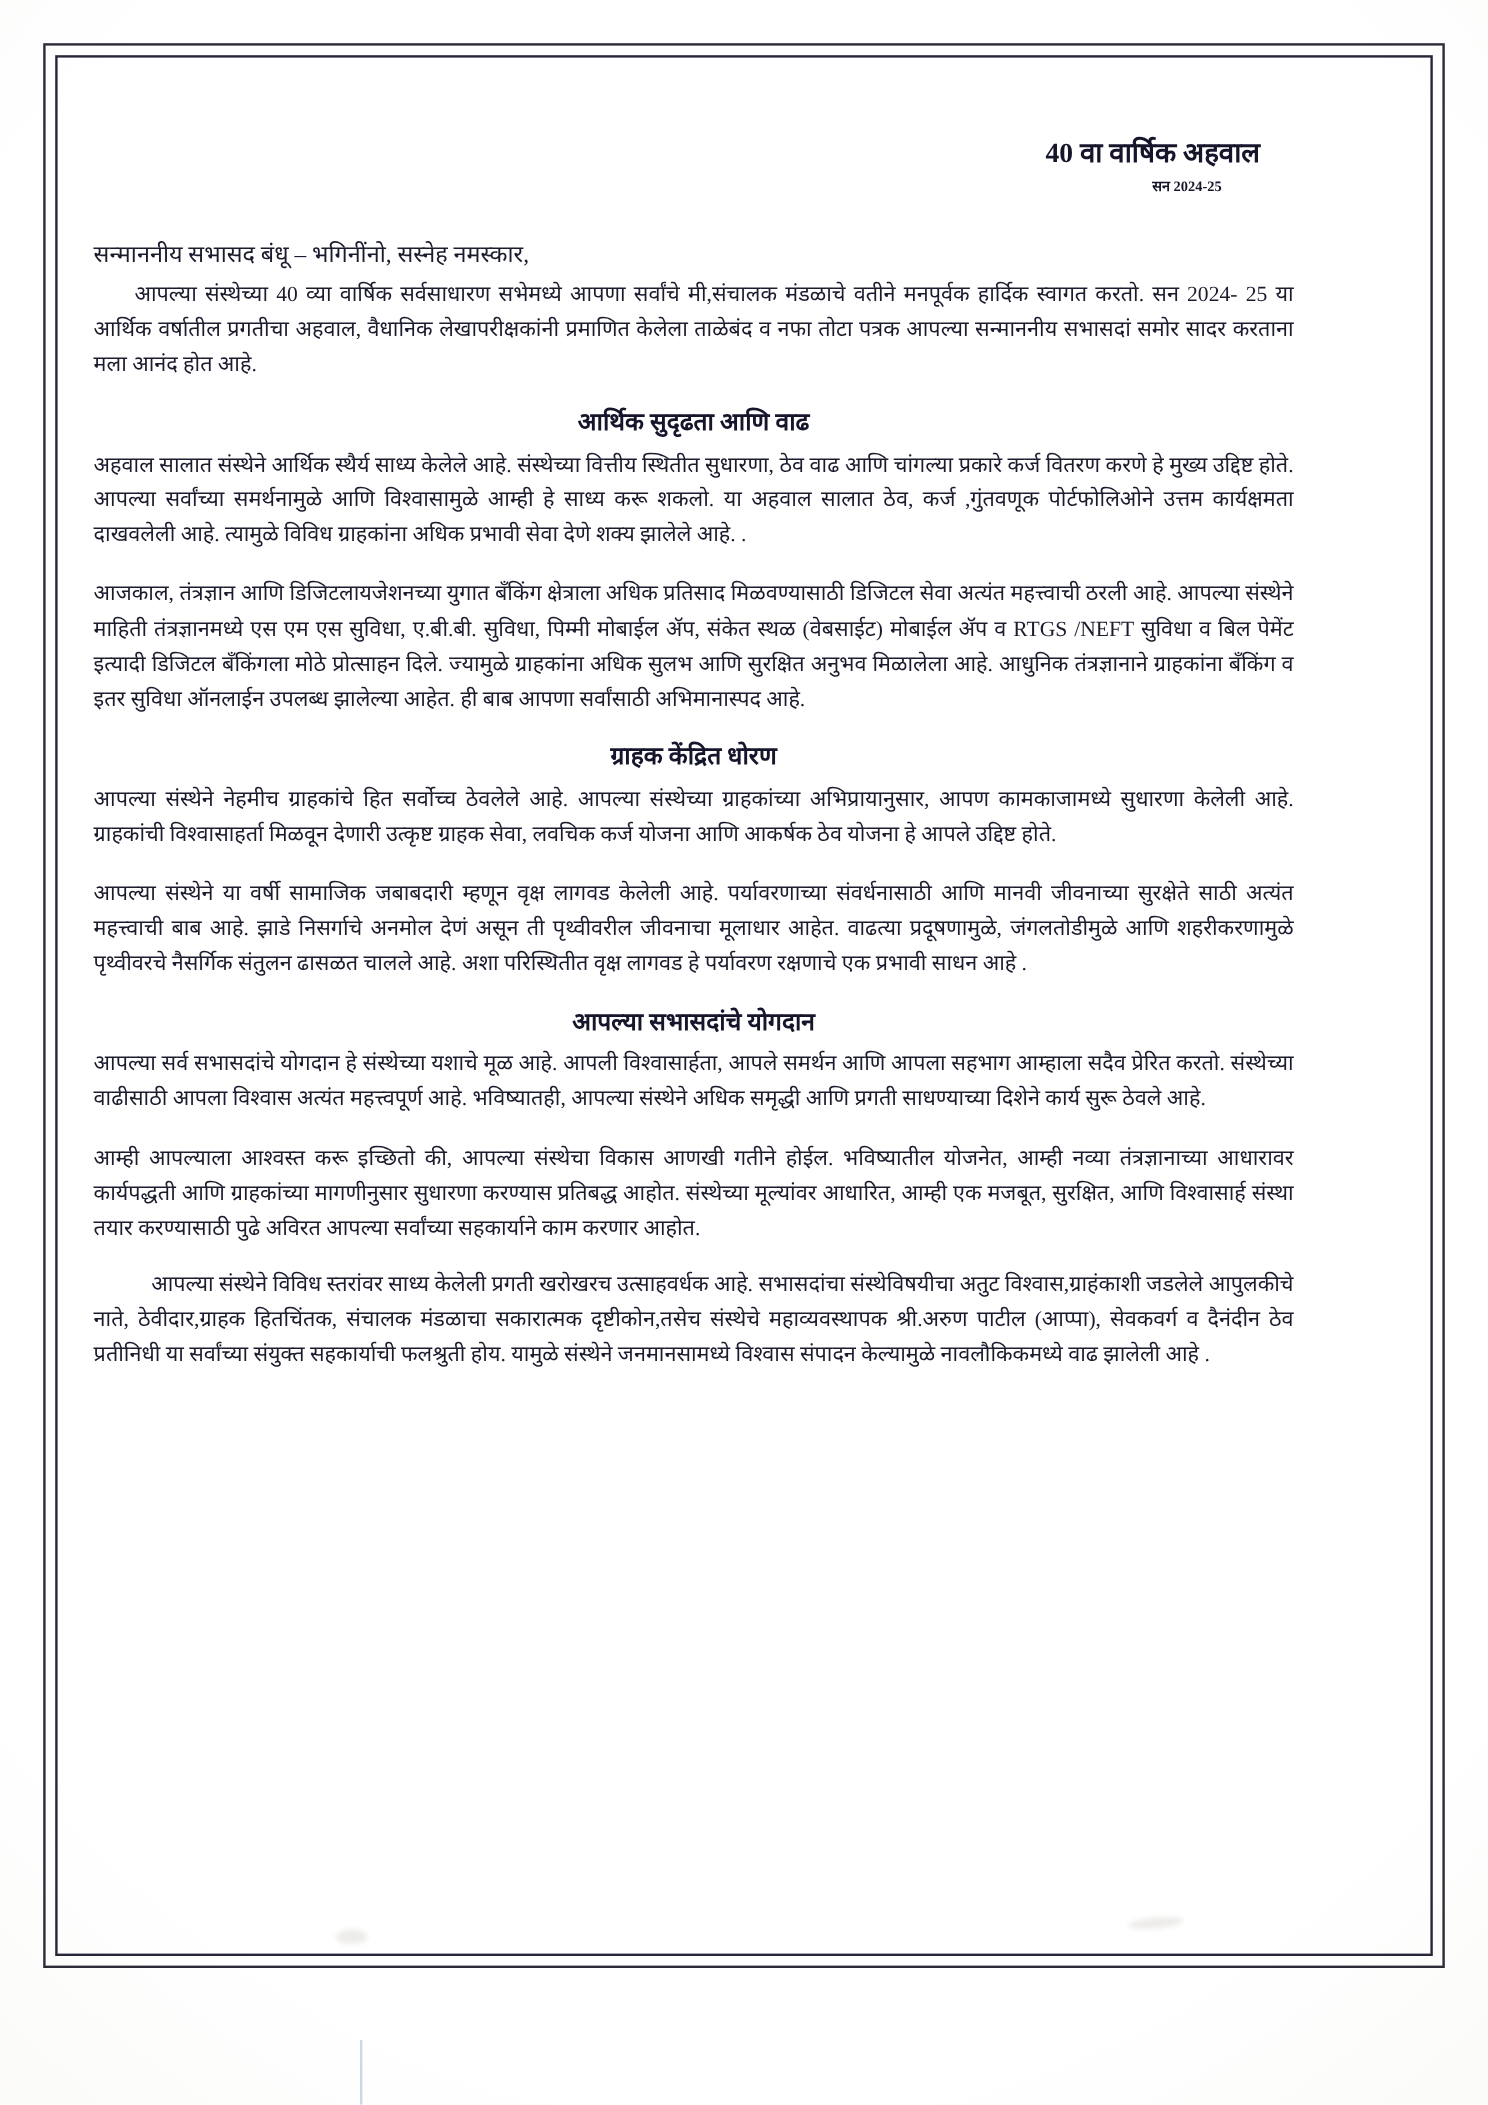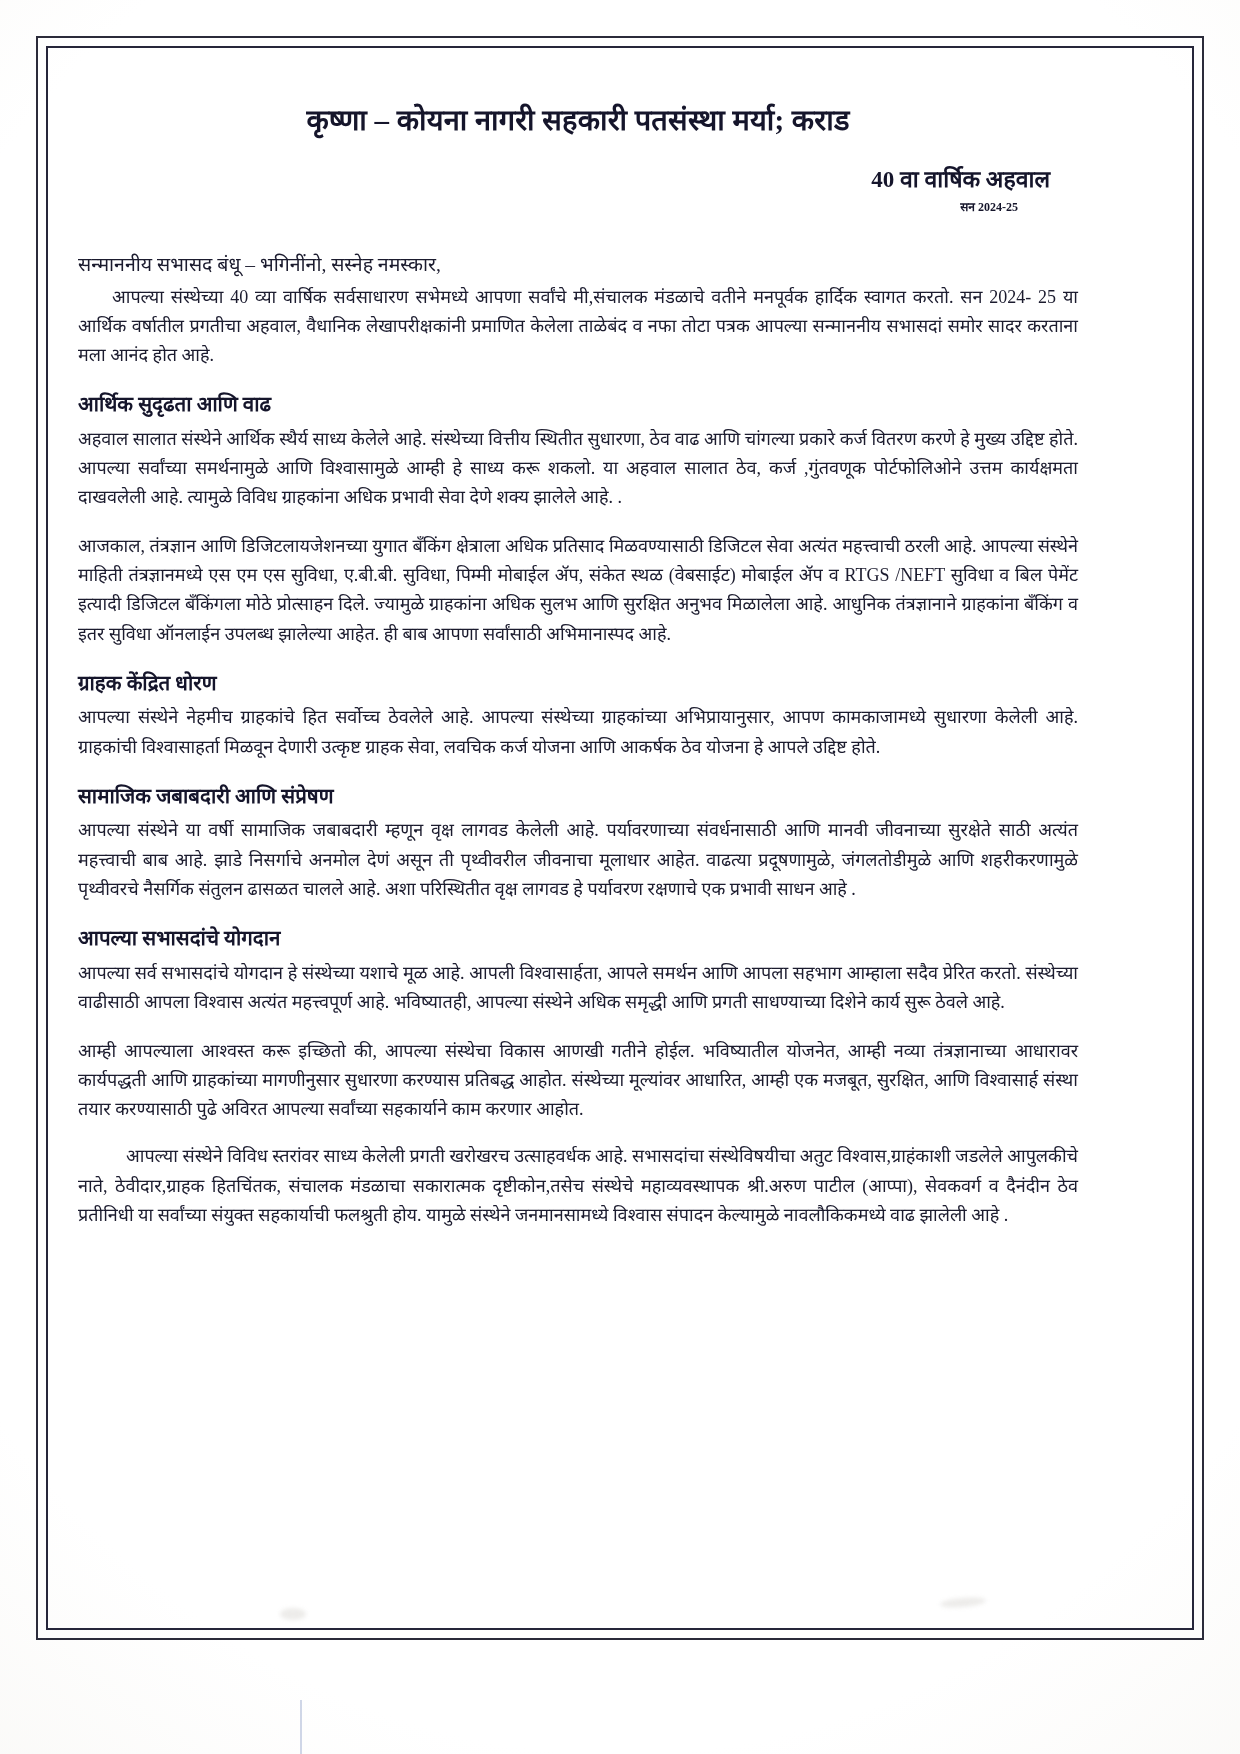--- a/index.html
+++ b/index.html
@@ -102,20 +102,21 @@
 
   .section {
     margin-top: 20px;
   }
   .section-heading {
     font-weight: bold;
     font-size: 20.5px;
     color: #15152b;
     margin: 0 0 6px 0;
     line-height: 1.4;
+    text-align: center;
   }
   .section-body {
     margin-top: 2px;
   }
 
   .closing-para {
     margin-top: 18px;
     text-indent: 48px;
   }
 
@@ -140,21 +141,20 @@
 </head>
 <body>
 
 <div class="scan-page"></div>
 
 <div class="frame-outer"></div>
 <div class="frame-inner"></div>
 
 <div class="content">
 
-  <h1 class="doc-title">कृष्णा – कोयना नागरी सहकारी पतसंस्था मर्या; कराड</h1>
 
   <div class="subtitle-block">
     <div class="subtitle-main">40 वा वार्षिक अहवाल</div>
     <div class="subtitle-year">सन 2024-25</div>
   </div>
 
   <div class="salutation">सन्माननीय सभासद बंधू – भगिनींनो, सस्नेह नमस्कार,</div>
 
   <p class="para lead">आपल्या संस्थेच्या 40 व्या वार्षिक सर्वसाधारण सभेमध्ये आपणा सर्वांचे मी,संचालक मंडळाचे वतीने मनपूर्वक हार्दिक स्वागत करतो.  सन 2024- 25 या आर्थिक वर्षातील प्रगतीचा अहवाल, वैधानिक लेखापरीक्षकांनी  प्रमाणित केलेला ताळेबंद व नफा तोटा पत्रक आपल्या सन्माननीय सभासदां समोर सादर करताना मला आनंद होत आहे.</p>
 
@@ -166,21 +166,20 @@
   <div class="section">
     <p class="para section-body">आजकाल, तंत्रज्ञान आणि डिजिटलायजेशनच्या युगात बँकिंग क्षेत्राला अधिक प्रतिसाद मिळवण्यासाठी डिजिटल सेवा अत्यंत महत्त्वाची ठरली आहे. आपल्या संस्थेने माहिती तंत्रज्ञानमध्ये एस एम एस सुविधा, ए.बी.बी. सुविधा, पिम्मी मोबाईल ॲप, संकेत स्थळ (वेबसाईट) मोबाईल ॲप व RTGS /NEFT सुविधा व बिल पेमेंट  इत्यादी  डिजिटल बँकिंगला मोठे प्रोत्साहन दिले. ज्यामुळे ग्राहकांना अधिक सुलभ आणि सुरक्षित अनुभव मिळालेला आहे.  आधुनिक तंत्रज्ञानाने ग्राहकांना बँकिंग व इतर सुविधा ऑनलाईन उपलब्ध झालेल्या आहेत. ही बाब आपणा सर्वांसाठी अभिमानास्पद आहे.</p>
   </div>
 
   <div class="section">
     <h2 class="section-heading">ग्राहक केंद्रित धोरण</h2>
     <p class="para section-body">आपल्या संस्थेने  नेहमीच ग्राहकांचे हित सर्वोच्च ठेवलेले आहे. आपल्या संस्थेच्या  ग्राहकांच्या अभिप्रायानुसार,  आपण कामकाजामध्ये सुधारणा केलेली आहे. ग्राहकांची विश्वासाहर्ता मिळवून देणारी उत्कृष्ट ग्राहक सेवा, लवचिक कर्ज योजना आणि आकर्षक ठेव योजना  हे आपले उद्दिष्ट होते.</p>
   </div>
 
   <div class="section">
-    <h2 class="section-heading">सामाजिक जबाबदारी आणि संप्रेषण</h2>
     <p class="para section-body">आपल्या संस्थेने या वर्षी सामाजिक जबाबदारी म्हणून वृक्ष लागवड केलेली आहे.  पर्यावरणाच्या संवर्धनासाठी आणि मानवी जीवनाच्या सुरक्षेते साठी  अत्यंत  महत्त्वाची बाब आहे.  झाडे निसर्गाचे अनमोल देणं असून ती पृथ्वीवरील जीवनाचा मूलाधार आहेत. वाढत्या प्रदूषणामुळे, जंगलतोडीमुळे आणि शहरीकरणामुळे पृथ्वीवरचे नैसर्गिक संतुलन ढासळत चालले आहे. अशा परिस्थितीत वृक्ष लागवड हे पर्यावरण रक्षणाचे एक प्रभावी साधन आहे .</p>
   </div>
 
   <div class="section">
     <h2 class="section-heading">आपल्या सभासदांचे  योगदान</h2>
     <p class="para section-body">आपल्या सर्व सभासदांचे योगदान हे संस्थेच्या  यशाचे मूळ आहे. आपली विश्वासार्हता, आपले समर्थन आणि आपला सहभाग आम्हाला सदैव प्रेरित करतो. संस्थेच्या  वाढीसाठी आपला विश्वास अत्यंत महत्त्वपूर्ण आहे. भविष्यातही, आपल्या संस्थेने अधिक समृद्धी आणि प्रगती साधण्याच्या दिशेने कार्य सुरू ठेवले आहे.</p>
   </div>
 
   <div class="section">
     <p class="para section-body">आम्ही आपल्याला आश्वस्त करू इच्छितो की, आपल्या संस्थेचा विकास आणखी गतीने होईल. भविष्यातील योजनेत, आम्ही नव्या तंत्रज्ञानाच्या आधारावर कार्यपद्धती आणि ग्राहकांच्या मागणीनुसार सुधारणा करण्यास प्रतिबद्ध आहोत. संस्थेच्या  मूल्यांवर आधारित, आम्ही एक मजबूत, सुरक्षित, आणि विश्वासार्ह संस्था  तयार करण्यासाठी पुढे अविरत आपल्या सर्वांच्या सहकार्याने काम करणार आहोत.</p>

